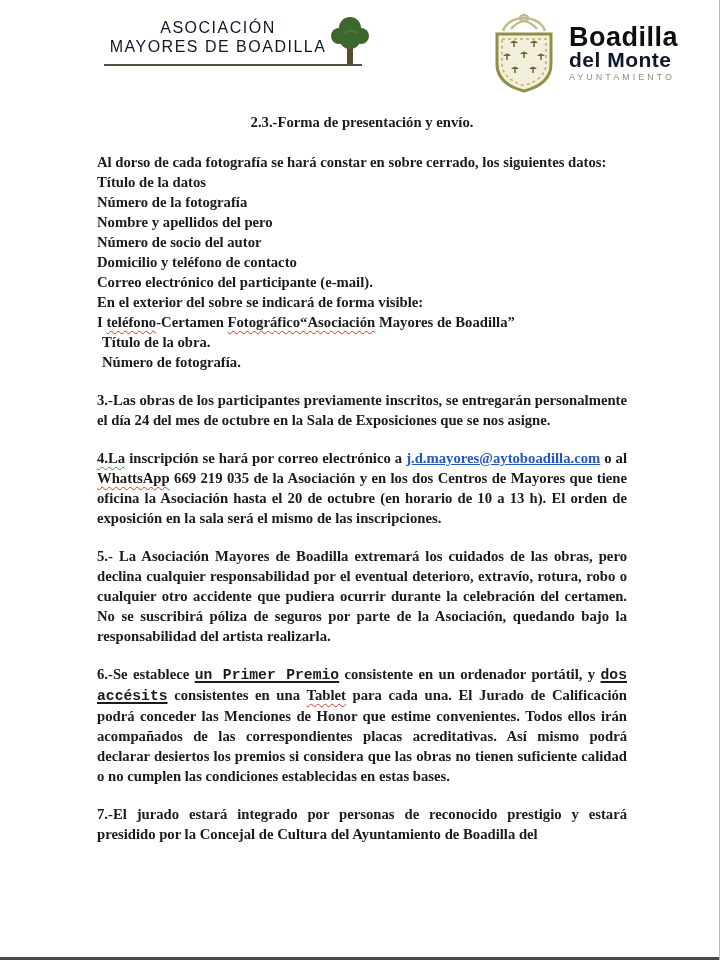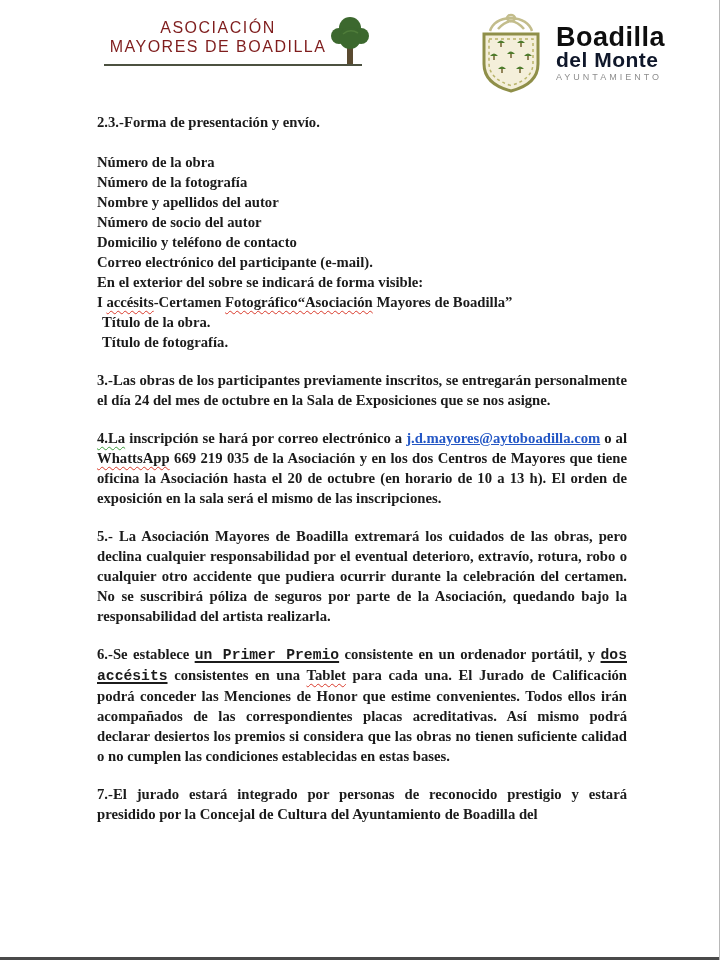--- a/index.html
+++ b/index.html
@@ -8,34 +8,34 @@
     font-family:"Liberation Serif",serif;font-weight:bold;color:#1b1b1b;
     box-sizing:border-box;border-right:1px solid #b8b8b8;
   }
   .bottom-edge{position:absolute;left:0;bottom:0;width:100%;height:3px;background:#4a4a4a;}
   
   .header{position:absolute;top:12px;left:0;width:100%;height:92px;}
   .assoc-logo{position:absolute;left:104px;top:6px;width:258px;}
   .assoc-row{position:relative;}
   .assoc-text{
     text-align:center;font-family:"Liberation Sans",sans-serif;font-weight:500;
-    color:#7f1d1d;letter-spacing:1.5px;font-size:16px;line-height:19px;padding-right:30px;
+    color:#0f172a;letter-spacing:1.5px;font-size:16px;line-height:19px;padding-right:30px;
   }
   .tree{position:absolute;right:-8px;bottom:-10px;line-height:0;}
   .assoc-underline{height:2px;background:#4c5140;margin-top:8px;}
-  .town-logo{position:absolute;left:476px;top:0;display:flex;align-items:center;gap:10px;}
+  .town-logo{position:absolute;left:489px;top:0;display:flex;align-items:center;gap:10px;}
   .crest{line-height:0;}
   .town-text{display:flex;flex-direction:column;}
   .town-l1{font-family:"Liberation Sans",sans-serif;font-weight:bold;font-size:27px;line-height:25px;color:#0e0e0e;letter-spacing:0.5px;}
   .town-l2{font-family:"Liberation Sans",sans-serif;font-weight:bold;font-size:21px;line-height:20px;color:#0f172a;letter-spacing:0.5px;}
   .town-l3{font-family:"Liberation Sans",sans-serif;font-weight:400;font-size:9px;color:#8e8e8e;letter-spacing:3px;margin-top:2px;}
   
   .content{position:absolute;top:112px;left:97px;width:530px;font-size:14.7px;line-height:20px;}
   .content p{margin:0;}
-  .heading{margin:0 0 20px 0 !important;}
+  .heading{margin:0 0 20px 0 !important;text-align:center;}
   .para{text-align:justify;}
   .gap{margin-top:18px !important;}
   .line{margin:0;}
   .indent{padding-left:5px;}
   .wavy-red{
     text-decoration-line:underline;text-decoration-style:wavy;
     text-decoration-color:#d93a2b;text-decoration-thickness:1px;text-underline-offset:3px;
   }
   .wavy-green{
     text-decoration-line:underline;text-decoration-style:wavy;
@@ -111,34 +111,35 @@
         <div class="town-l3">AYUNTAMIENTO</div>
       </div>
     </div>
 
   </header>
 
   <main class="content">
 
     <p class="heading">2.3.-Forma de presentación y envío.</p>
 
+    <p class="para">Al dorso de cada fotografía se hará constar en sobre cerrado, los siguientes datos:</p>
 
-    <div class="line">Número de la obra</div>
+    <div class="line">Título de la datos</div>
     <div class="line">Número de la fotografía</div>
-    <div class="line">Nombre y apellidos del autor</div>
+    <div class="line">Nombre y apellidos del pero</div>
     <div class="line">Número de socio del autor</div>
     <div class="line">Domicilio y teléfono de contacto</div>
     <div class="line">Correo electrónico del participante (e-mail).</div>
 
     <div class="line">En el exterior del sobre se indicará de forma visible:</div>
 
-    <div class="line"><span>I </span><span class="wavy-red">accésits</span><span>-Certamen </span><span class="wavy-red">Fotográfico“Asociación</span><span> Mayores de Boadilla”</span></div>
+    <div class="line"><span>I </span><span class="wavy-red">teléfono</span><span>-Certamen </span><span class="wavy-red">Fotográfico“Asociación</span><span> Mayores de Boadilla”</span></div>
 
     <div class="line indent">Título de la obra.</div>
-    <div class="line indent">Título de fotografía.</div>
+    <div class="line indent">Número de fotografía.</div>
 
     <p class="para gap">3.-Las obras de los participantes previamente inscritos, se entregarán personalmente el día 24 del mes de octubre en la Sala de Exposiciones que se nos asigne.</p>
 
     <p class="para gap"><span class="wavy-green">4.La</span><span> inscripción se hará por correo electrónico a </span><a class="email" href="#">j.d.mayores@aytoboadilla.com</a><span> o al </span><span class="wavy-red">WhattsApp</span><span> 669 219 035 de la Asociación y en los dos Centros de Mayores que tiene oficina la Asociación hasta el 20 de octubre (en horario de 10 a 13 h). El orden de exposición en la sala será el mismo de las inscripciones.</span></p>
 
     <p class="para gap">5.- La Asociación Mayores de Boadilla extremará los cuidados de las obras, pero declina cualquier responsabilidad por el eventual deterioro, extravío, rotura, robo o cualquier otro accidente que pudiera ocurrir durante la celebración del certamen. No se suscribirá póliza de seguros por parte de la Asociación, quedando bajo la responsabilidad del artista realizarla.</p>
 
     <p class="para gap"><span>6.-Se establece </span><span class="underl">un Primer Premio</span><span> consistente en un ordenador portátil, y </span><span class="underl">dos accésits</span><span> consistentes en una </span><span class="wavy-red">Tablet</span><span> para cada una. El Jurado de Calificación podrá conceder las Menciones de Honor que estime convenientes.  Todos ellos irán acompañados de las correspondientes placas acreditativas. Así mismo podrá declarar desiertos los premios si considera que las obras no tienen suficiente calidad o no cumplen las condiciones establecidas en estas bases.</span></p>
 
     <p class="para gap">7.-El jurado estará integrado por personas de reconocido prestigio y estará presidido por la Concejal de Cultura del Ayuntamiento de Boadilla del</p>

